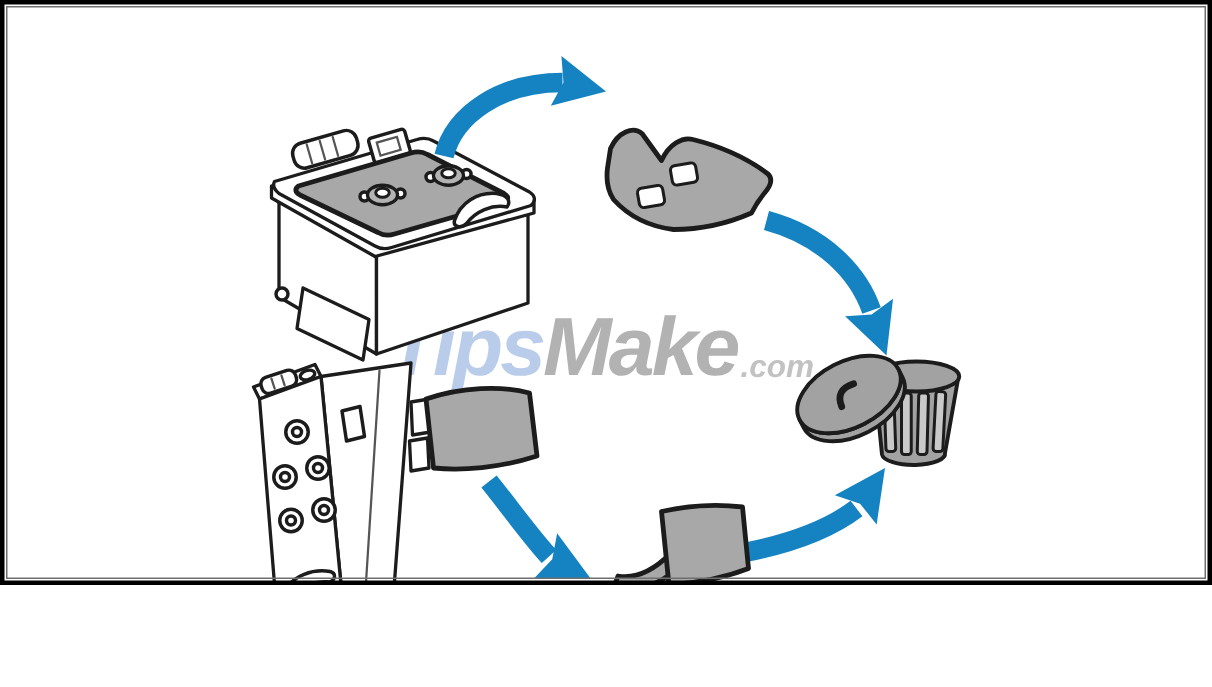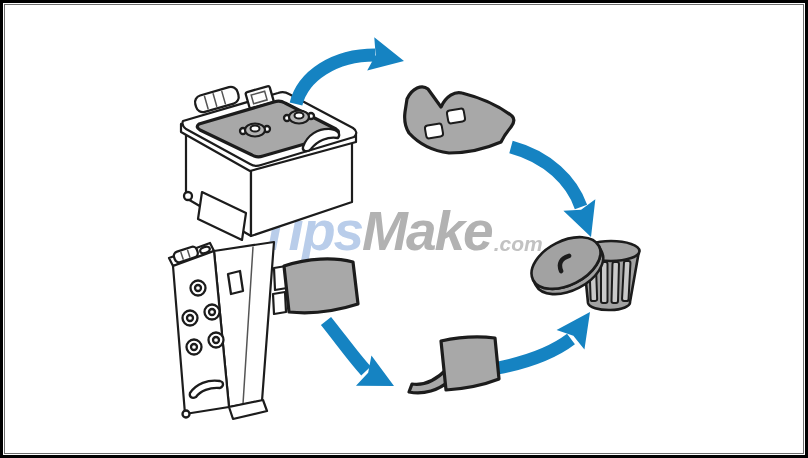--- a/index.html
+++ b/index.html
@@ -1,18 +1,18 @@
 <!DOCTYPE html>
 <html style="--arrow-blue: #1583c2; --tape-gray: #a8a8a8; --tape-lite: #b3b3b3; --can-gray: #a2a2a2; --can-slot: #c9c9c9; --line-dark: #1c1c1c; --line-mid: #555555; --wm-tips: #b9cdea; --wm-make: #b2b2b2; --wm-com: #c2c2c2; --frame-black: #000000; --frame-inner: #6e6e6e;"><head>
 <meta charset="utf-8">
 <style>
   html,body{margin:0;padding:0;background:#fff;}
   #stage{
     position:relative;
-    width:808px;height:458px;
+    width:808px;height:390px;
     background:#fff;
     overflow:hidden;
     font-family:"Liberation Sans", sans-serif;
   }
   .frame-outer{position:absolute;inset:0;border:3px solid #000;pointer-events:none;z-index:5;}
   .frame-inner{position:absolute;inset:4px;border:1px solid #6e6e6e;pointer-events:none;z-index:5;}
 
   
   #watermark{
     position:absolute;left:258px;top:204px;

